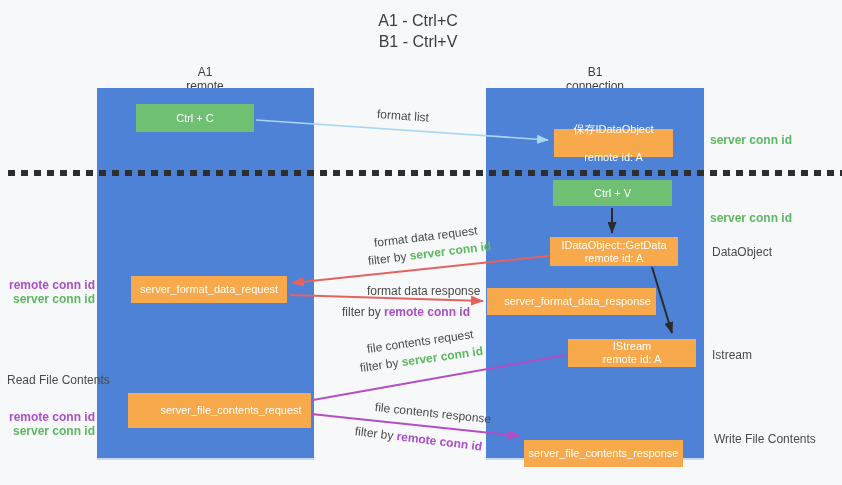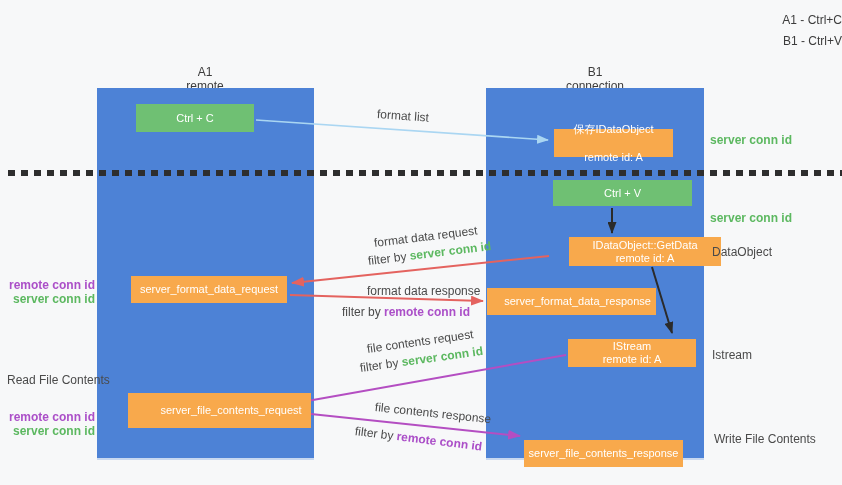--- a/index.html
+++ b/index.html
@@ -3,22 +3,22 @@
 <meta charset="utf-8">
 <style>
   html,body { margin:0; padding:0; background:#f7f8f9; }
   .canvas {
     position:relative; width:842px; height:485px; overflow:hidden;
     background:#f7f8f9;
     font-family:"Liberation Sans", sans-serif;
     color:#3c3c3c;
   }
   .title {
-    position:absolute; top:10px; left:0; right:0;
-    text-align:right; font-size:12px; line-height:21px; color:#3c3c3c;
+    position:absolute; top:10px; left:0; right:6px;
+    text-align:center; font-size:16px; line-height:21px; color:#3c3c3c;
   }
   .col-head {
     position:absolute; text-align:center;
     font-size:12px; line-height:14px; color:#3c3c3c;margin-top:8px;
   }
   .lane { position:absolute; background:#4d82d6; border-bottom:2px solid #c8d8f0; }
   .divider {
     position:absolute; top:170px; left:8px; right:0; height:6px;
     background:repeating-linear-gradient(90deg,#2e2e2e 0 7px,transparent 7px 13px);
   }
@@ -86,25 +86,25 @@
 
   <div class="node green" style="left:136px; top:104px; width:118px; height:28px;">
     <span>Ctrl + C</span>
   </div>
 
   <div class="node orange" style="left:554px; top:129px; width:119px; height:28px;gap:15px;">
     <span>保存IDataObject</span>
     <span>remote id: A</span>
   </div>
 
-  <div class="node green" style="left:553px; top:180px; width:139px; height:26px;">
+  <div class="node green" style="left:553px; top:180px; width:119px; height:26px;">
     <span>Ctrl + V</span>
   </div>
 
-  <div class="node orange" style="left:550px; top:237px; width:152px; height:29px;margin-left:19px;">
+  <div class="node orange" style="left:550px; top:237px; width:128px; height:29px;">
     <span>IDataObject::GetData</span>
     <span>remote id: A</span>
   </div>
 
   <div class="node orange" style="left:131px; top:276px; width:156px; height:27px;">
     <span>server_format_data_request</span>
   </div>
 
   <div class="node orange" style="left:487px; top:288px; width:157px; height:27px;padding-left:12px;">
     <span>server_format_data_response</span>

